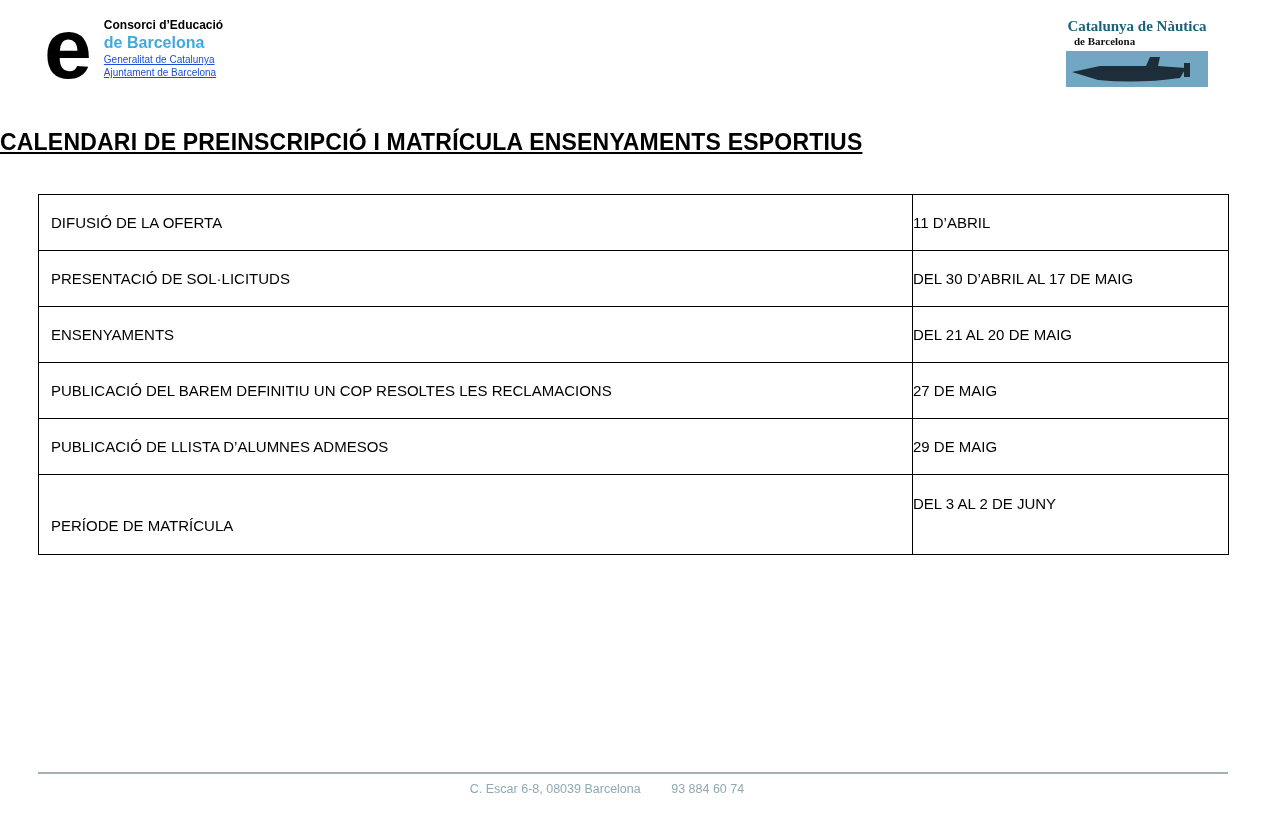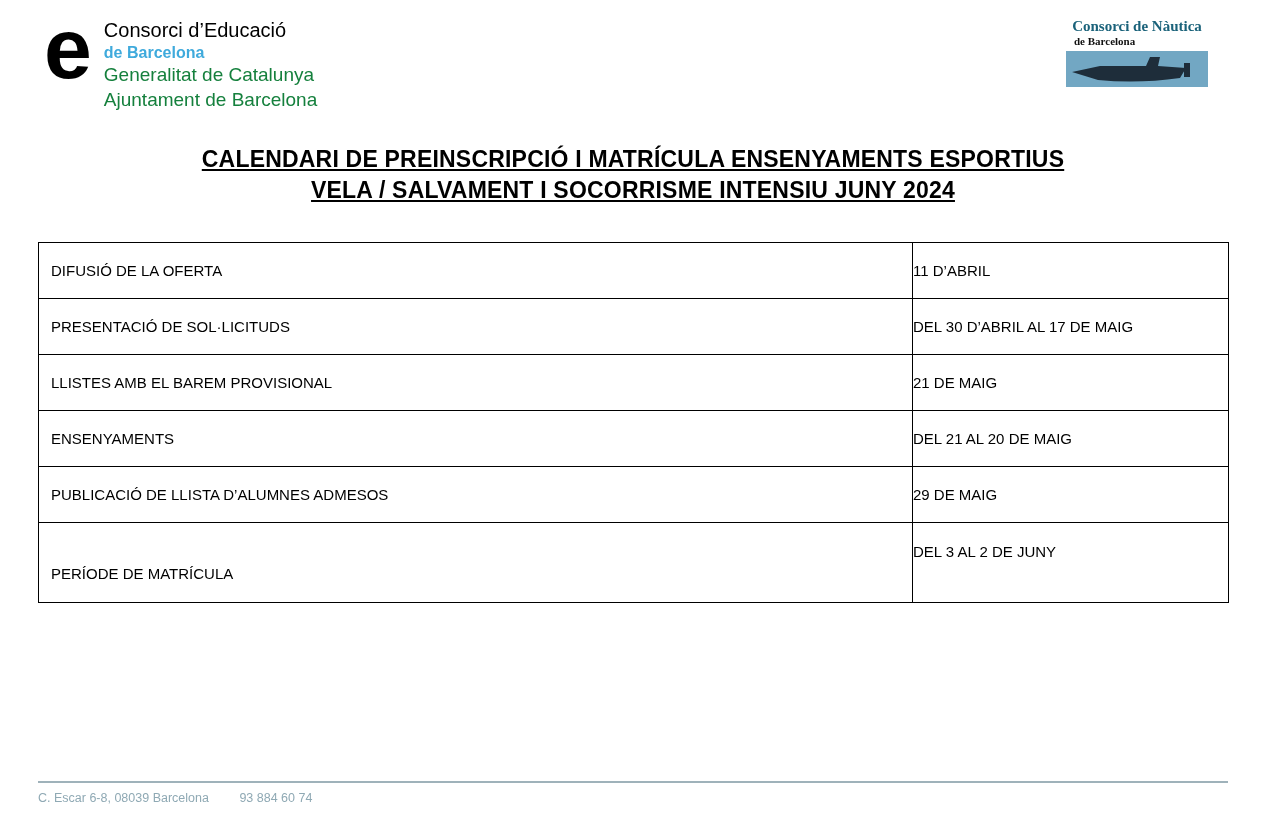--- a/index.html
+++ b/index.html
@@ -28,23 +28,23 @@
     font-family: "Liberation Sans", sans-serif;
     font-weight: 900;
     font-size: 86px;
     line-height: 0.72;
     letter-spacing: -2px;
     color: #000;
     margin-right: 14px;
     margin-top: 2px;
   }
   .brand-text { padding-top: 2px; }
-  .brand-line1 { font-size: 20px; font-weight: normal; color: #000; line-height: 1.25; }
+  .brand-line1 { font-size: 12px; font-weight: bold; color: #000; line-height: 1.25; text-align: right; }
   .brand-line2 { font-size: 16px; font-weight: bold; color: #3FAADC; line-height: 1.25; }
-  .brand-line3, .brand-line4 { font-size: 19px; color: #15803d; line-height: 1.3; }
+  .brand-line3, .brand-line4 { font-size: 10px; color: #1d4ed8; line-height: 1.3; text-decoration: underline; }
 
   .brand-right { width: 142px; text-align: left; margin-top: 2px; }
   .inst-title {
     font-family: "Liberation Serif", serif;
     font-weight: bold;
     font-size: 15px;
     color: #1a627a;
     text-align: center;
     line-height: 1.1;
   }
@@ -53,22 +53,22 @@
     font-weight: bold;
     font-size: 11px;
     color: #111;
     padding-left: 8px;
     line-height: 1.2;
   }
   .inst-logo { display: block; margin-top: 3px; }
 
   
   .title-block {
-    margin-top: 32px;
-    text-align: center;
+    margin-top: 40px;
+    text-align: left;
   }
   .title-line {
     font-size: 23px;
     font-weight: bold;
     text-decoration: underline;
     line-height: 1.35;
     letter-spacing: 0.2px;
   }
 
   
@@ -90,23 +90,22 @@
   tr.tall td.label-cell { vertical-align: bottom; padding-bottom: 20px; }
   tr.tall td.date-cell  { vertical-align: top; padding-top: 20px; }
 
   
   .footer {
     position: absolute;
     left: 38px;
     right: 38px;
     top: 772px;
     border-top: 2px solid #9fb2ba;
-    text-align: left;
+    text-align: center;
     padding-top: 5px;
-    margin-top: 9px;
   }
   .footer span {
     font-size: 12.5px;
     color: #8FA9B4;
   }
   .footer .phone { margin-left: 26px; margin-right: 52px; }
 </style>
 </head>
 <body>
 
@@ -117,57 +116,56 @@
       <div class="e-mark">e</div>
       <div class="brand-text">
         <div class="brand-line1">Consorci d’Educació</div>
         <div class="brand-line2">de Barcelona</div>
         <div class="brand-line3">Generalitat de Catalunya</div>
         <div class="brand-line4">Ajuntament de Barcelona</div>
       </div>
     </div>
 
     <div class="brand-right">
-      <div class="inst-title">Consorci de Nàutica</div>
+      <div class="inst-title">Catalunya de Nàutica</div>
       <div class="inst-sub">de Barcelona</div>
       <svg class="inst-logo" width="142" height="36" viewBox="0 0 142 36">
         <rect x="0" y="0" width="142" height="36" fill="#72a7c3"></rect>
         <path d="M6 21 L34 15 L80 15 L84 6 L94 6 L92 15 L120 17 L114 27 Q72 33 32 29 Z" fill="#1e2d3a"></path>
         <rect x="118" y="12" width="6" height="14" fill="#1e2d3a"></rect>
       </svg>
     </div>
   </div>
 
   <div class="title-block">
     <div class="title-line">CALENDARI DE PREINSCRIPCIÓ I MATRÍCULA ENSENYAMENTS ESPORTIUS</div>
-    <div class="title-line">VELA / SALVAMENT I SOCORRISME INTENSIU JUNY 2024</div>
   </div>
 
   <table class="calendar">
     <tbody>
     <tr>
       <td class="label-cell"><span>DIFUSIÓ DE LA OFERTA</span></td>
       <td class="date-cell"><span>11 D’ABRIL</span></td>
     </tr>
 
     <tr>
       <td class="label-cell"><span>PRESENTACIÓ DE SOL·LICITUDS</span></td>
       <td class="date-cell"><span>DEL 30 D’ABRIL AL 17 DE MAIG</span></td>
     </tr>
 
-    <tr>
-      <td class="label-cell"><span>LLISTES AMB EL BAREM PROVISIONAL</span></td>
-      <td class="date-cell"><span>21 DE MAIG</span></td>
-    </tr>
 
     <tr>
       <td class="label-cell"><span>ENSENYAMENTS</span></td>
       <td class="date-cell"><span>DEL 21 AL 20 DE MAIG</span></td>
     </tr>
 
+    <tr>
+      <td class="label-cell"><span>PUBLICACIÓ DEL BAREM DEFINITIU UN COP RESOLTES LES RECLAMACIONS</span></td>
+      <td class="date-cell"><span>27 DE MAIG</span></td>
+    </tr>
 
 
     <tr>
       <td class="label-cell"><span>PUBLICACIÓ DE LLISTA D’ALUMNES ADMESOS</span></td>
       <td class="date-cell"><span>29 DE MAIG</span></td>
     </tr>
 
     <tr class="tall">
       <td class="label-cell"><span>PERÍODE DE MATRÍCULA</span></td>
       <td class="date-cell"><span>DEL 3 AL 2 DE JUNY</span></td>

